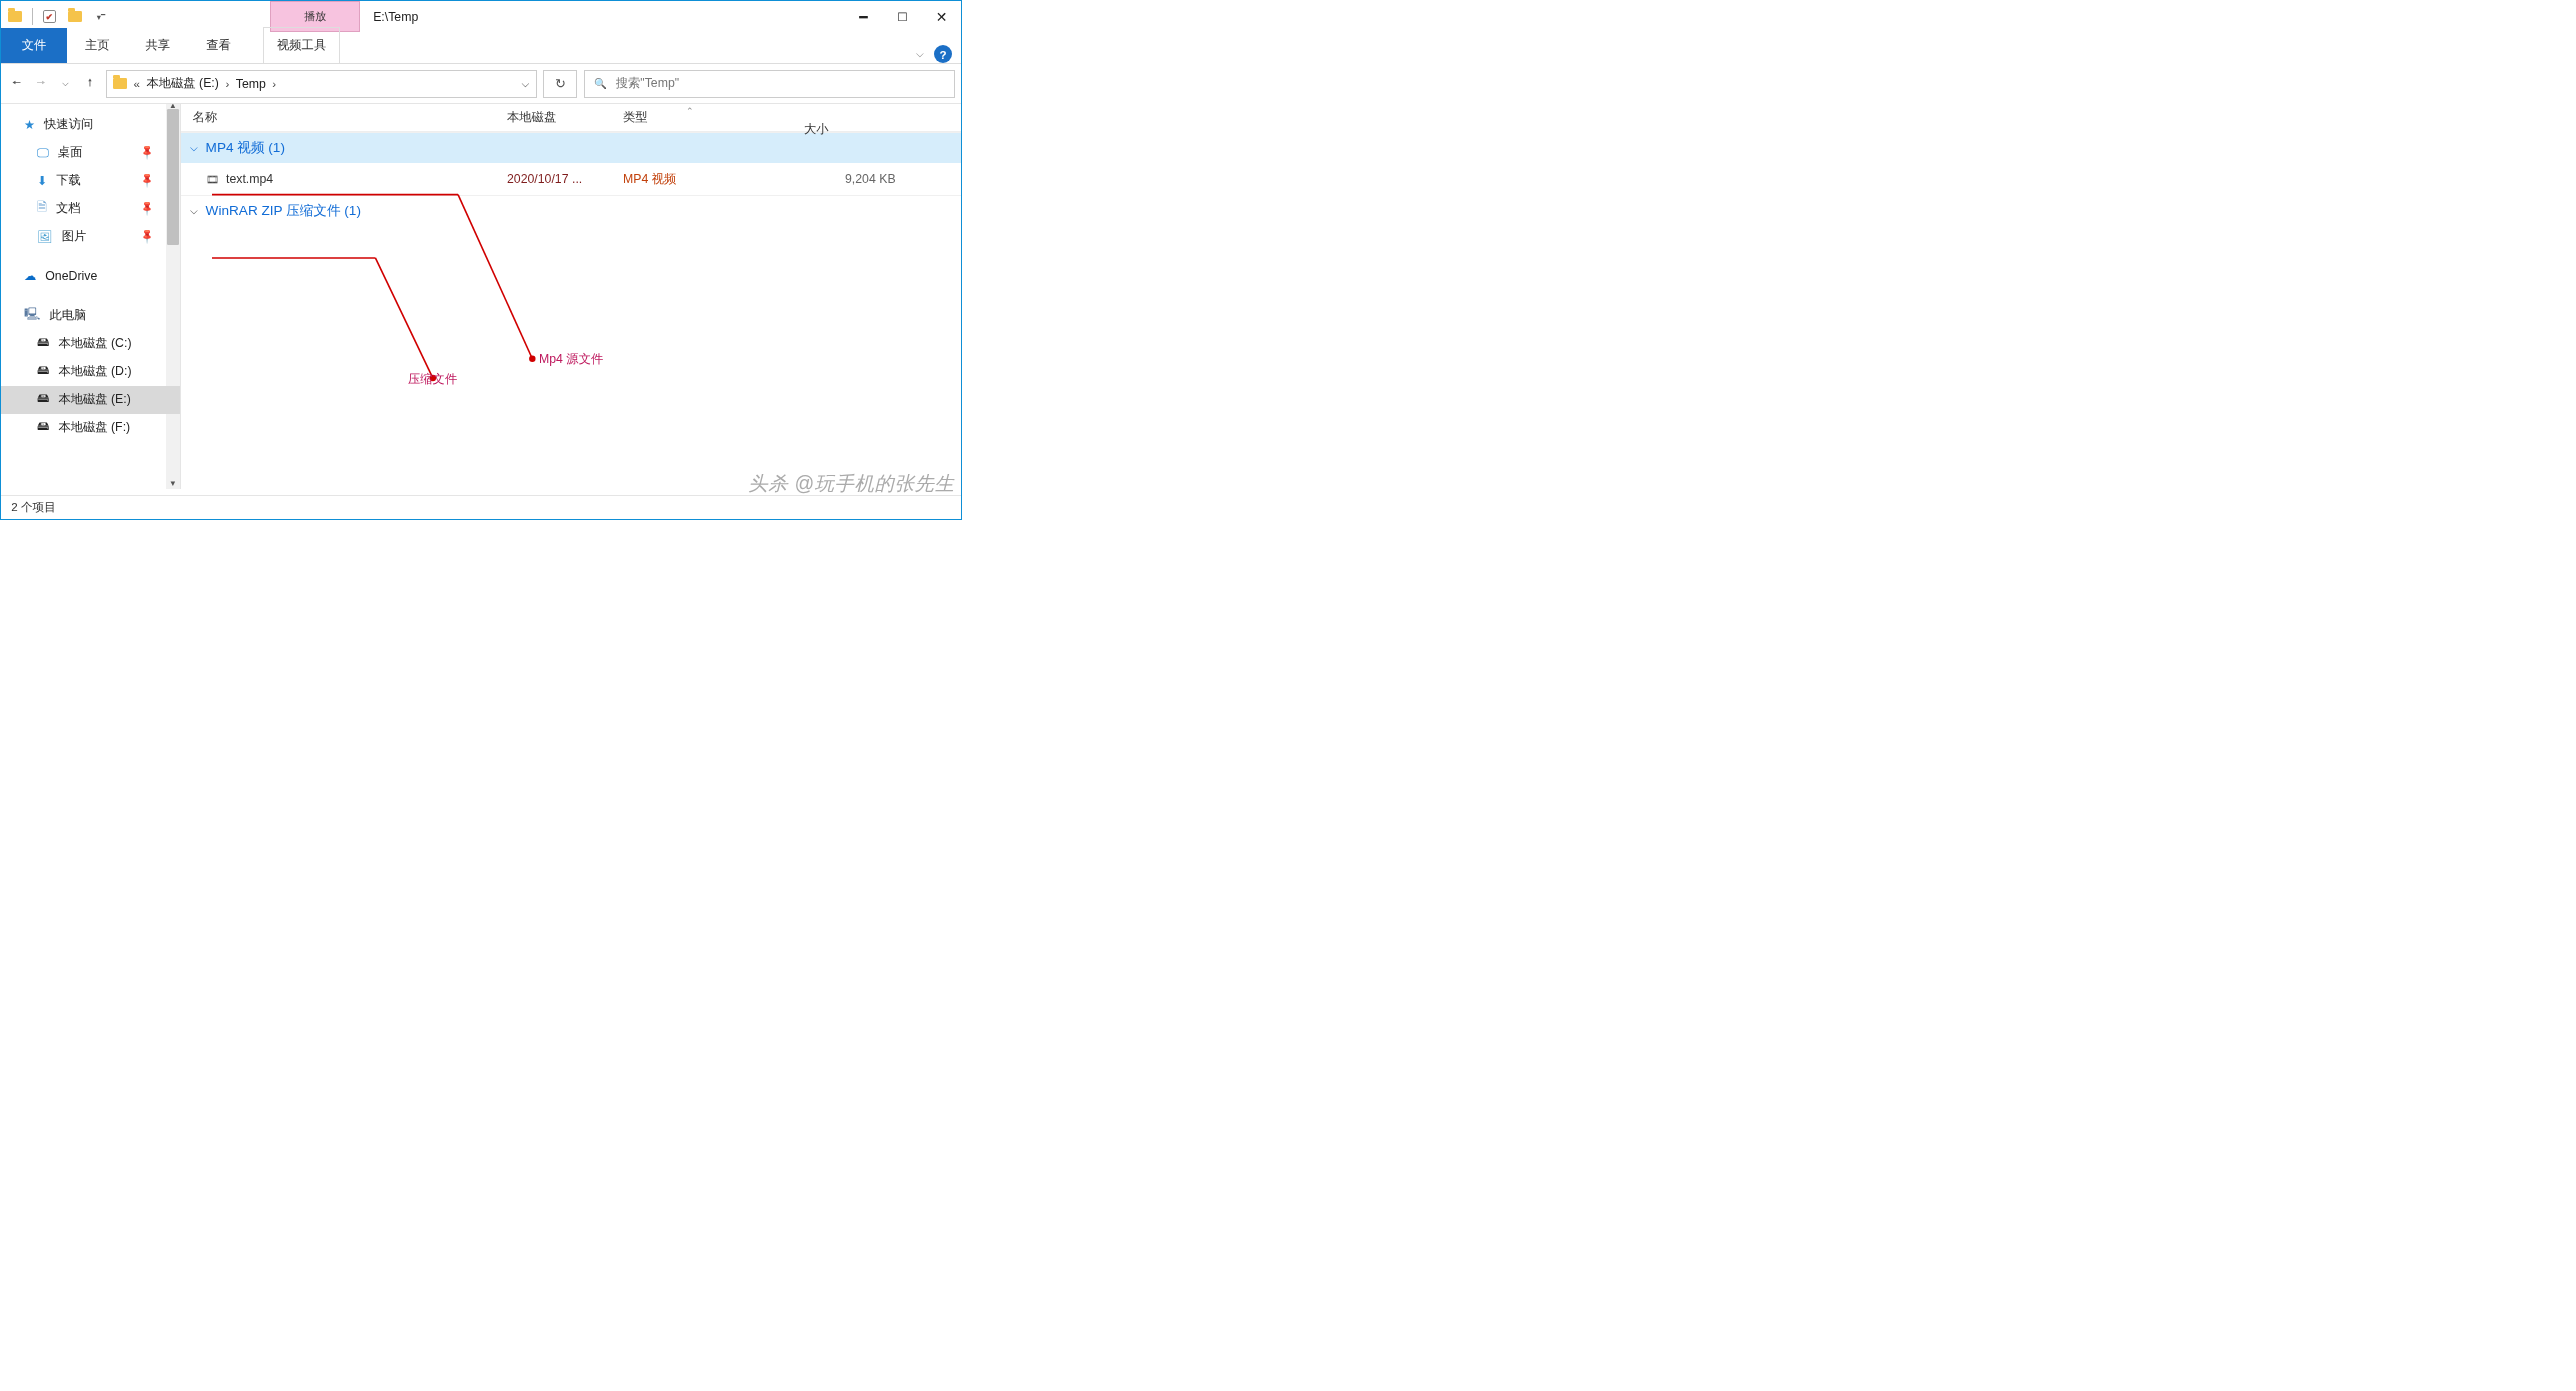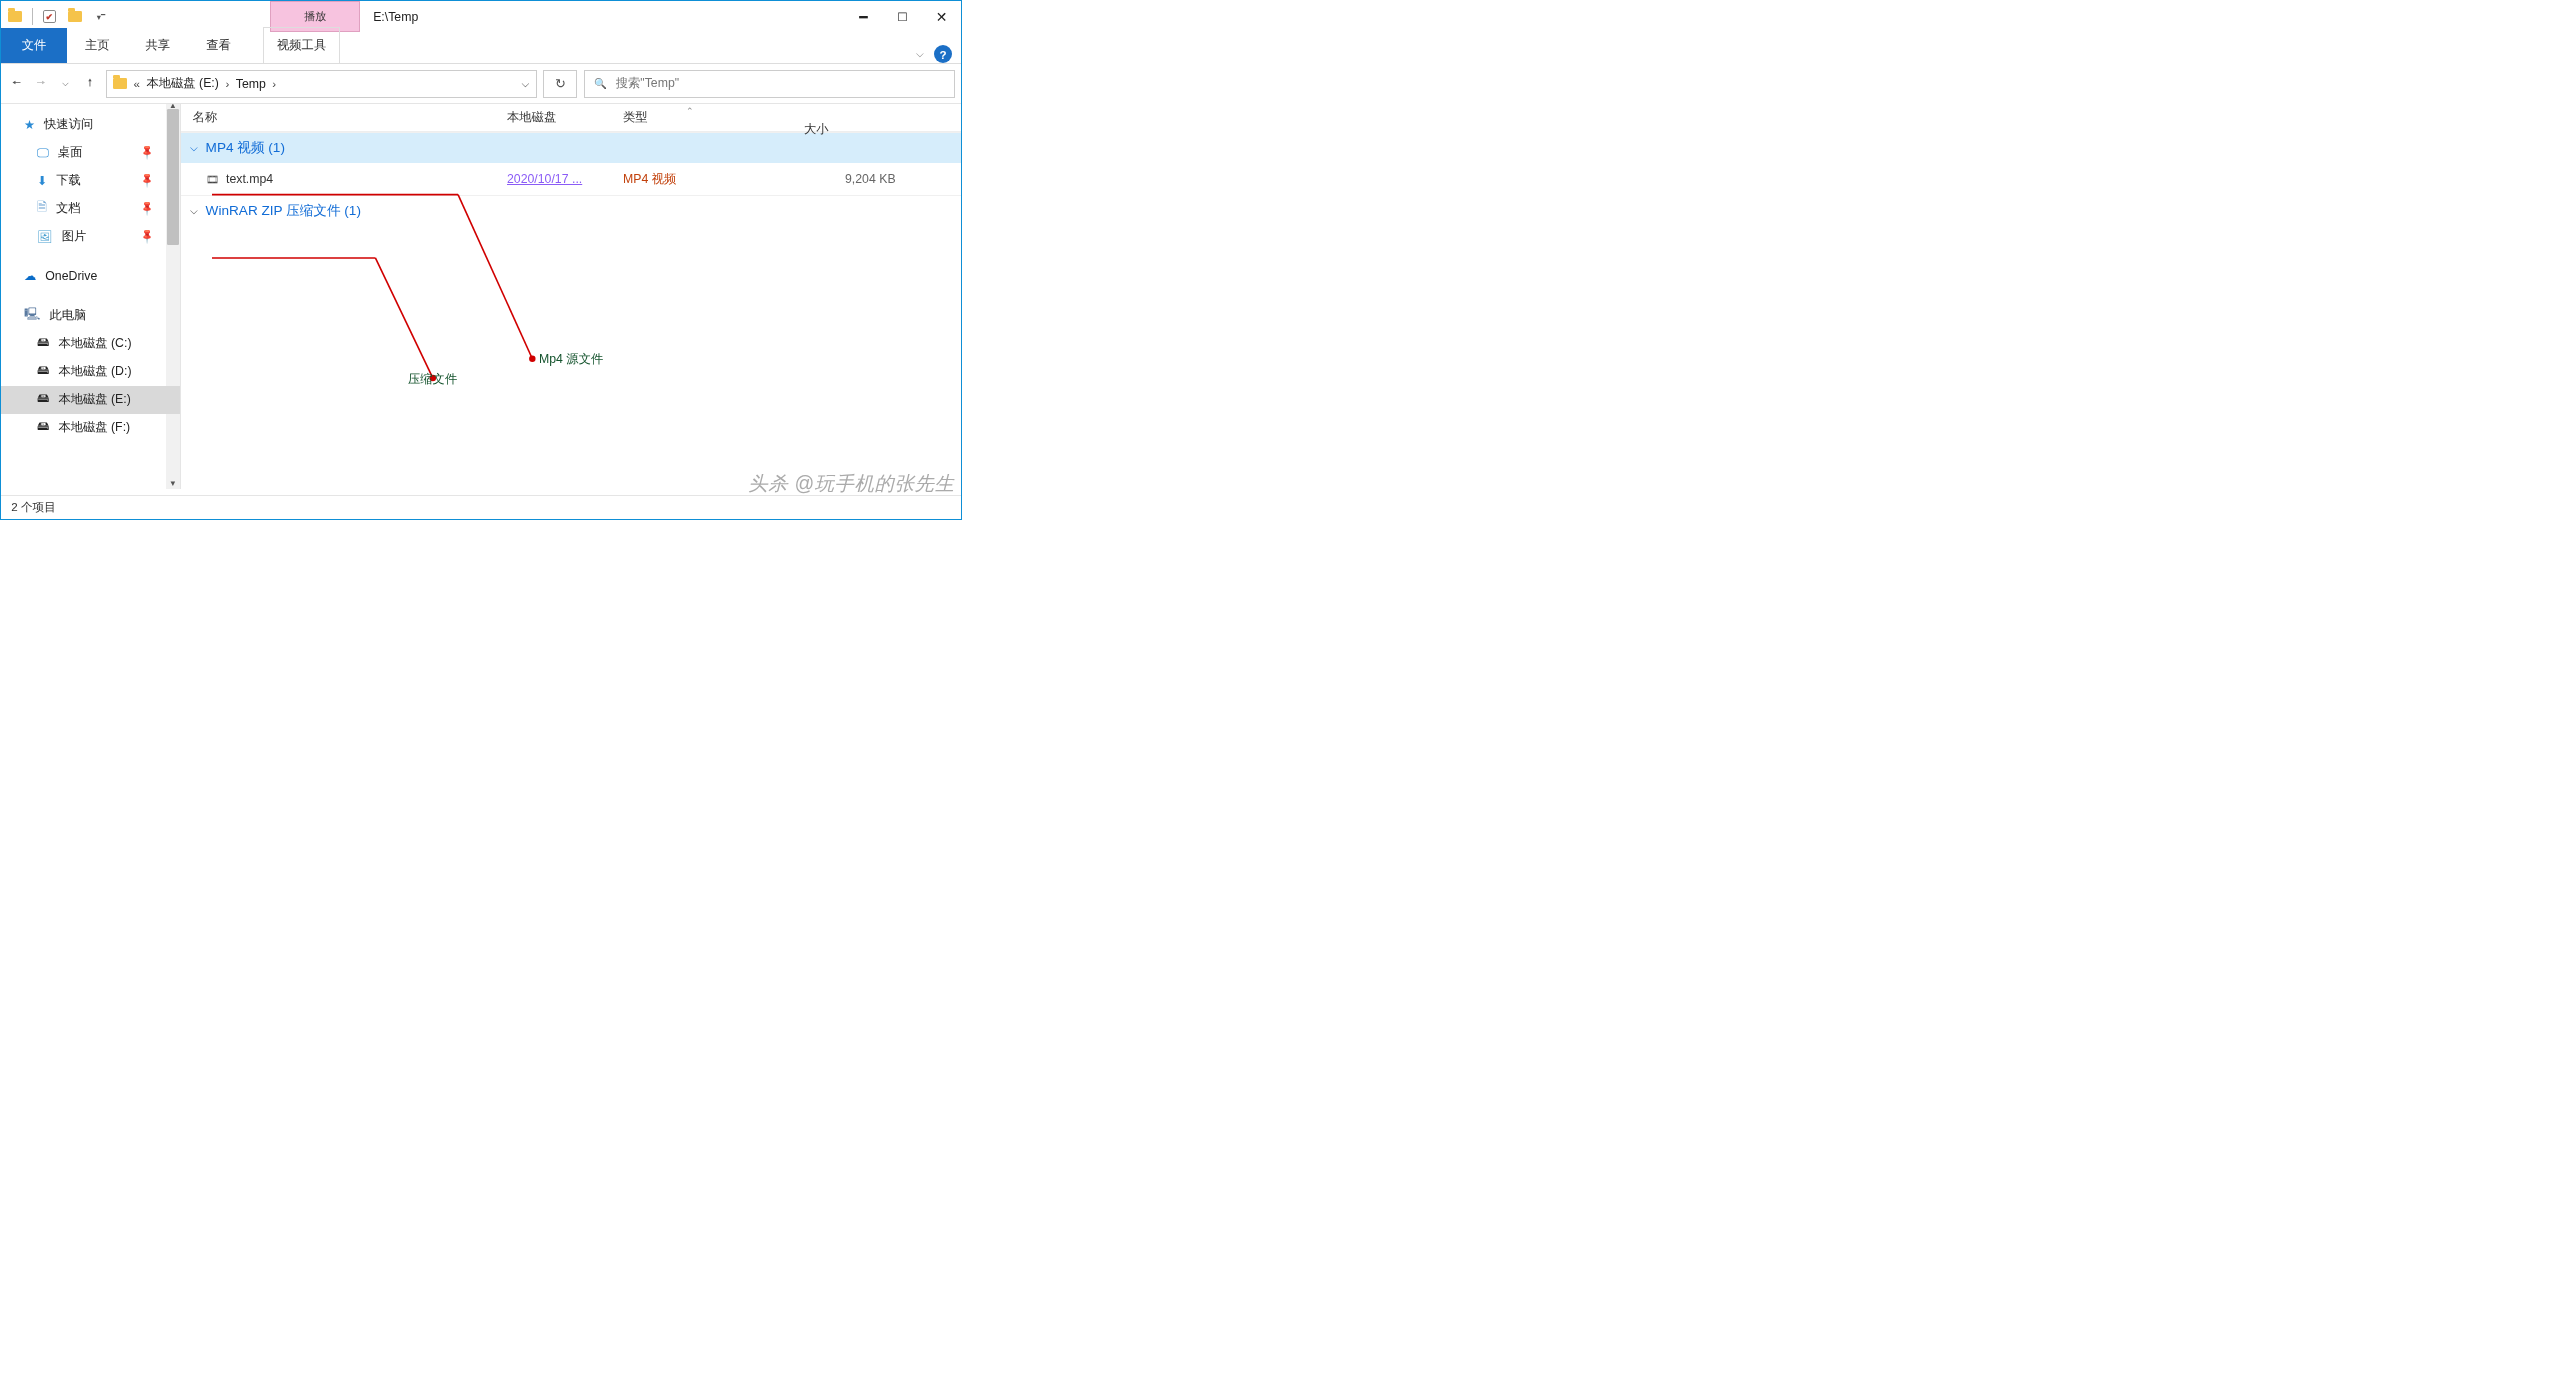--- a/index.html
+++ b/index.html
@@ -52,28 +52,28 @@
 .col-size { width: 116px; margin-top: 24px; }
 .sort-arrow { position: absolute; left: 63px; top: -2.6px; color: #888; font-size: 9px; }
 
 .group-header { height: 31px; display: flex; align-items: center; padding-left: 9px; gap: 7.8px; font-size: 13.6px; color: #116cd6; border-top: 0.6px solid #f0f0f0; }
 .group-header.selected-group { background: #d6edfb; }
 .chev { font-size: 10.3px; color: #555; }
 .chev.sel { color: #116cd6; }
 
 .file-row { height: 32px; display: flex; align-items: center; font-size: 12.3px; color: #333; }
 .file-row .fname-cell { width: 326px; display: flex; align-items: center; padding-left: 24.5px; gap: 6.5px; }
-.file-row .fdate { width: 116px; color: #8b5cf6; text-decoration: underline; }
+.file-row .fdate { width: 116px; color: #7f1d1d; }
 .file-row .ftype { width: 181px; color: #c2410c; }
 .file-row .fsize { width: 116px; color: #666; margin-left: 41px; }
 .file-icon { width: 14px; height: 14px; display: inline-flex; align-items: center; justify-content: center; font-size: 10.3px; }
 
 .statusbar { position: absolute; bottom: 0; left: 0; right: 0; height: 24.5px; display: flex; align-items: center; padding: 0 10.3px; font-size: 11.6px; color: #333; border-top: 0.6px solid #e5e5e5; margin-top: 44px; }
 .watermark { position: absolute; right: 6.5px; bottom: 22px; font-size: 19.4px; color: #aaa; font-weight: 500; letter-spacing: 0.6px; font-style: italic; }
-.ann-label { position: absolute; font-size: 12.3px; color: #14532d; background: transparent; white-space: nowrap; }
+.ann-label { position: absolute; font-size: 12.3px; color: #be185d; background: transparent; white-space: nowrap; }
 
 svg.redline { position: absolute; overflow: visible; pointer-events: none; }
 
 .folder-mini { width: 14px; height: 11.6px; background: #f5c34a; border-radius: 1.3px; position: relative; }
 .folder-mini::before { content:""; position:absolute; top:-2.6px; left:0; width:6.5px; height:2.6px; background:#f5c34a; border-radius:1.3px 1.3px 0 0; }
 .check-box { width:13px; height:13px; border:1px solid #888; border-radius:1.9px; display:inline-flex; align-items:center; justify-content:center; color:#c0392b; font-size:9px; font-weight:bold; }
 .vline { width:0.6px; height:17px; background:#bbb; }
 </style>
 </head>
 <body>

